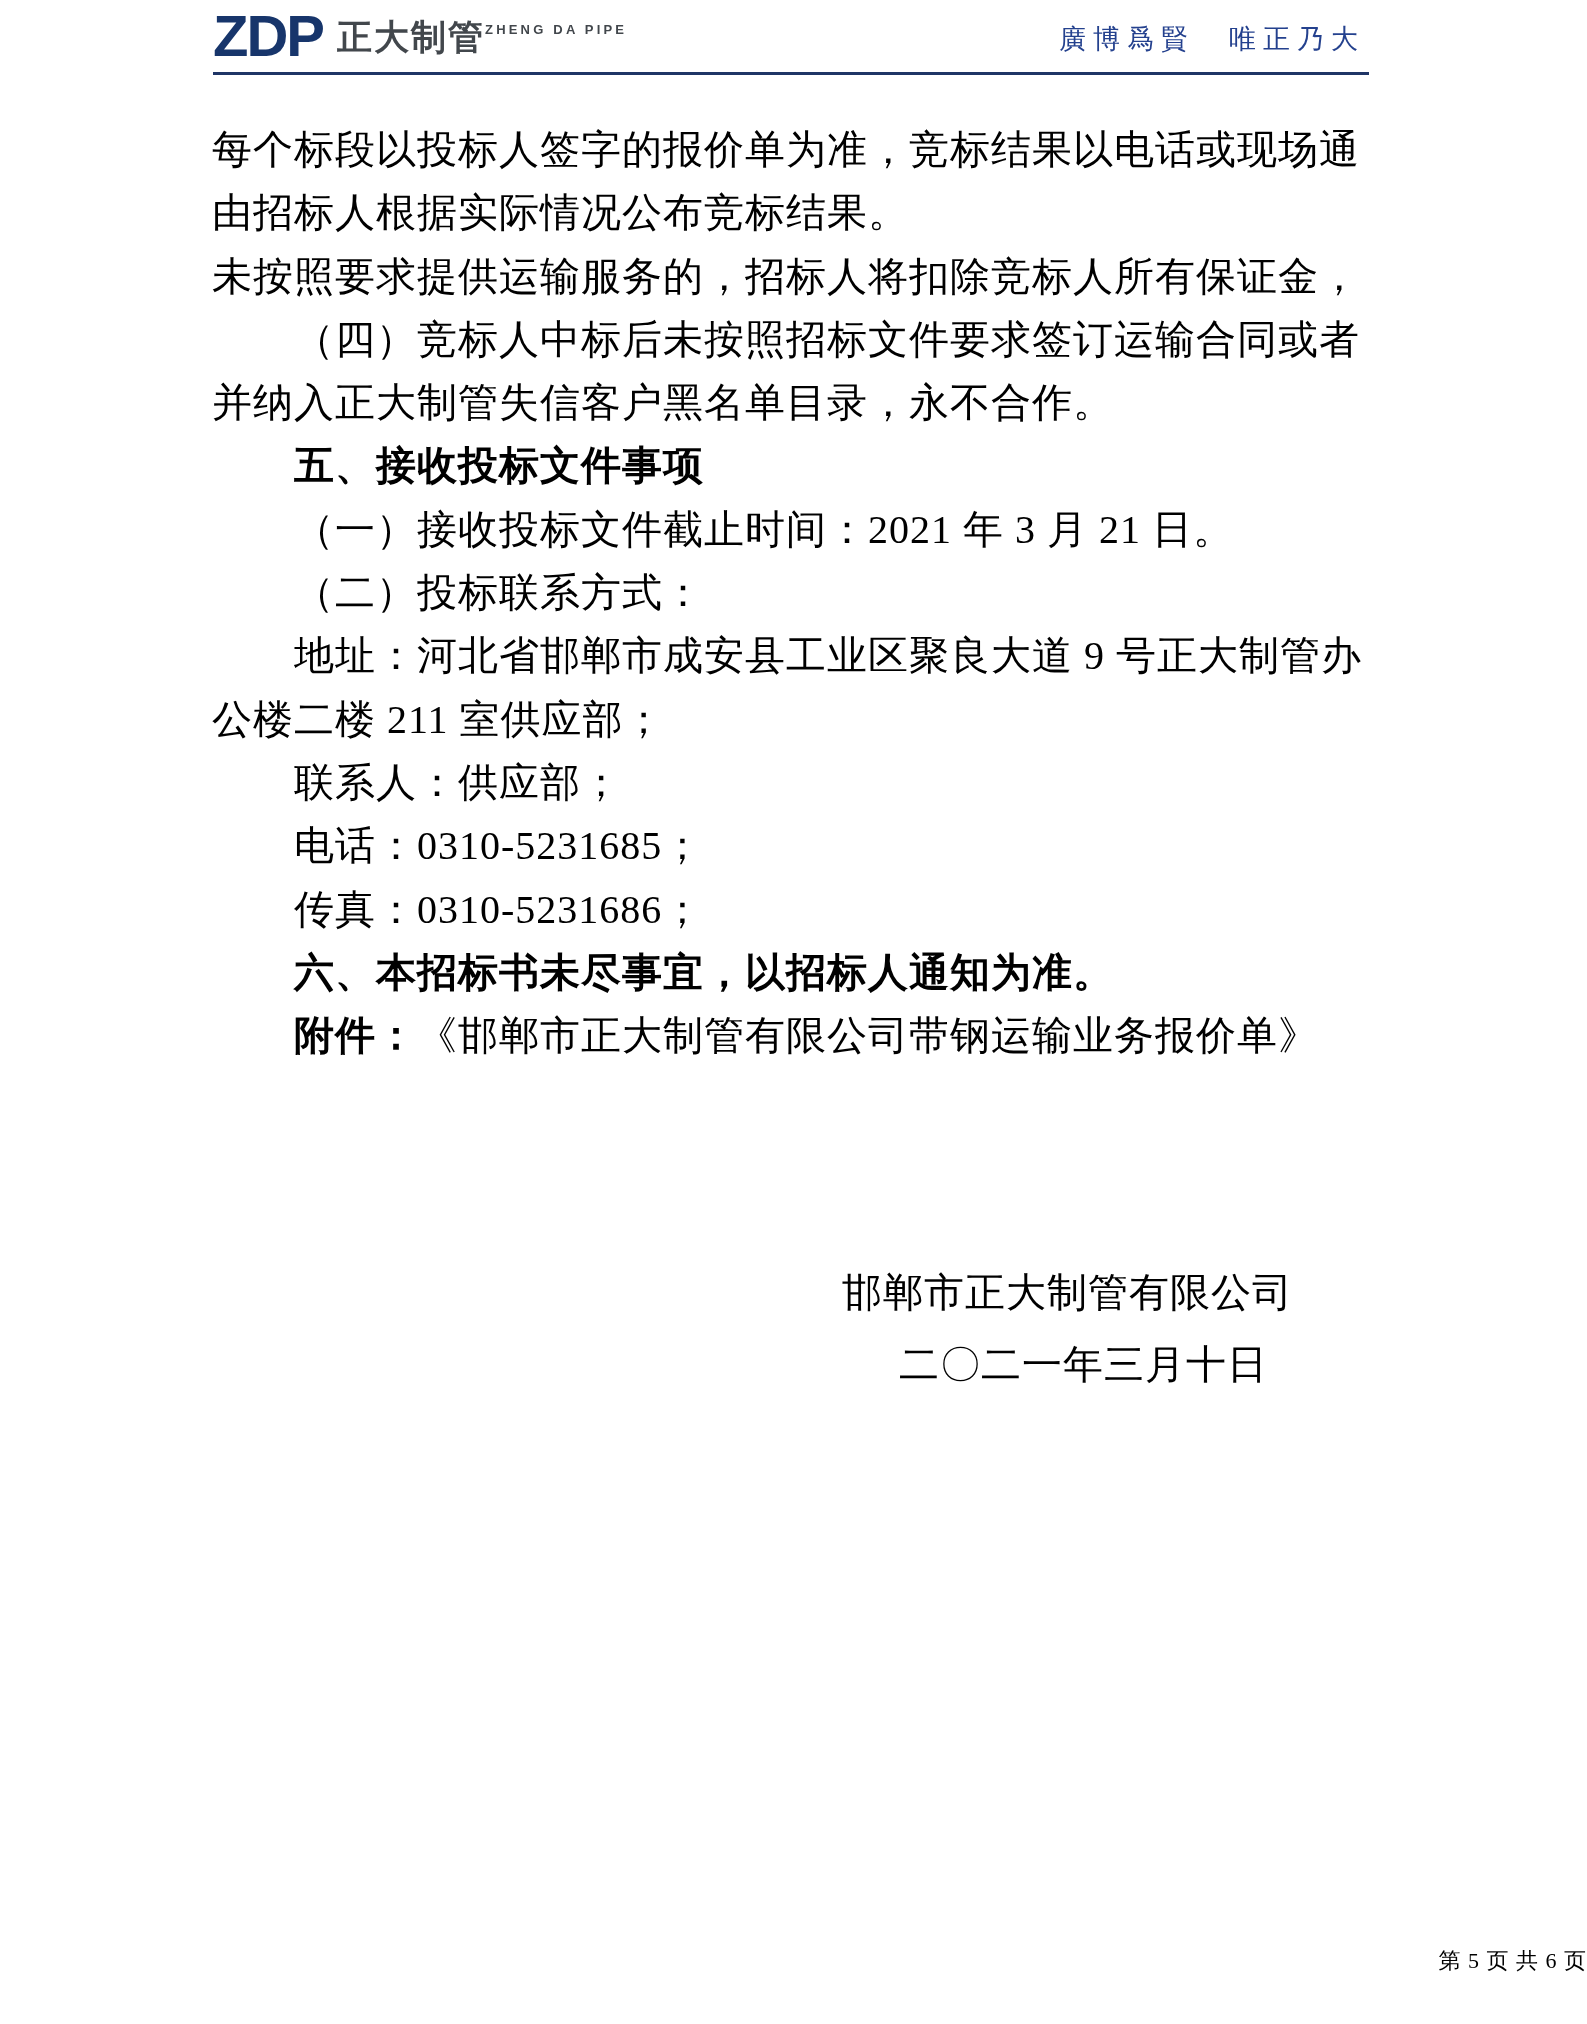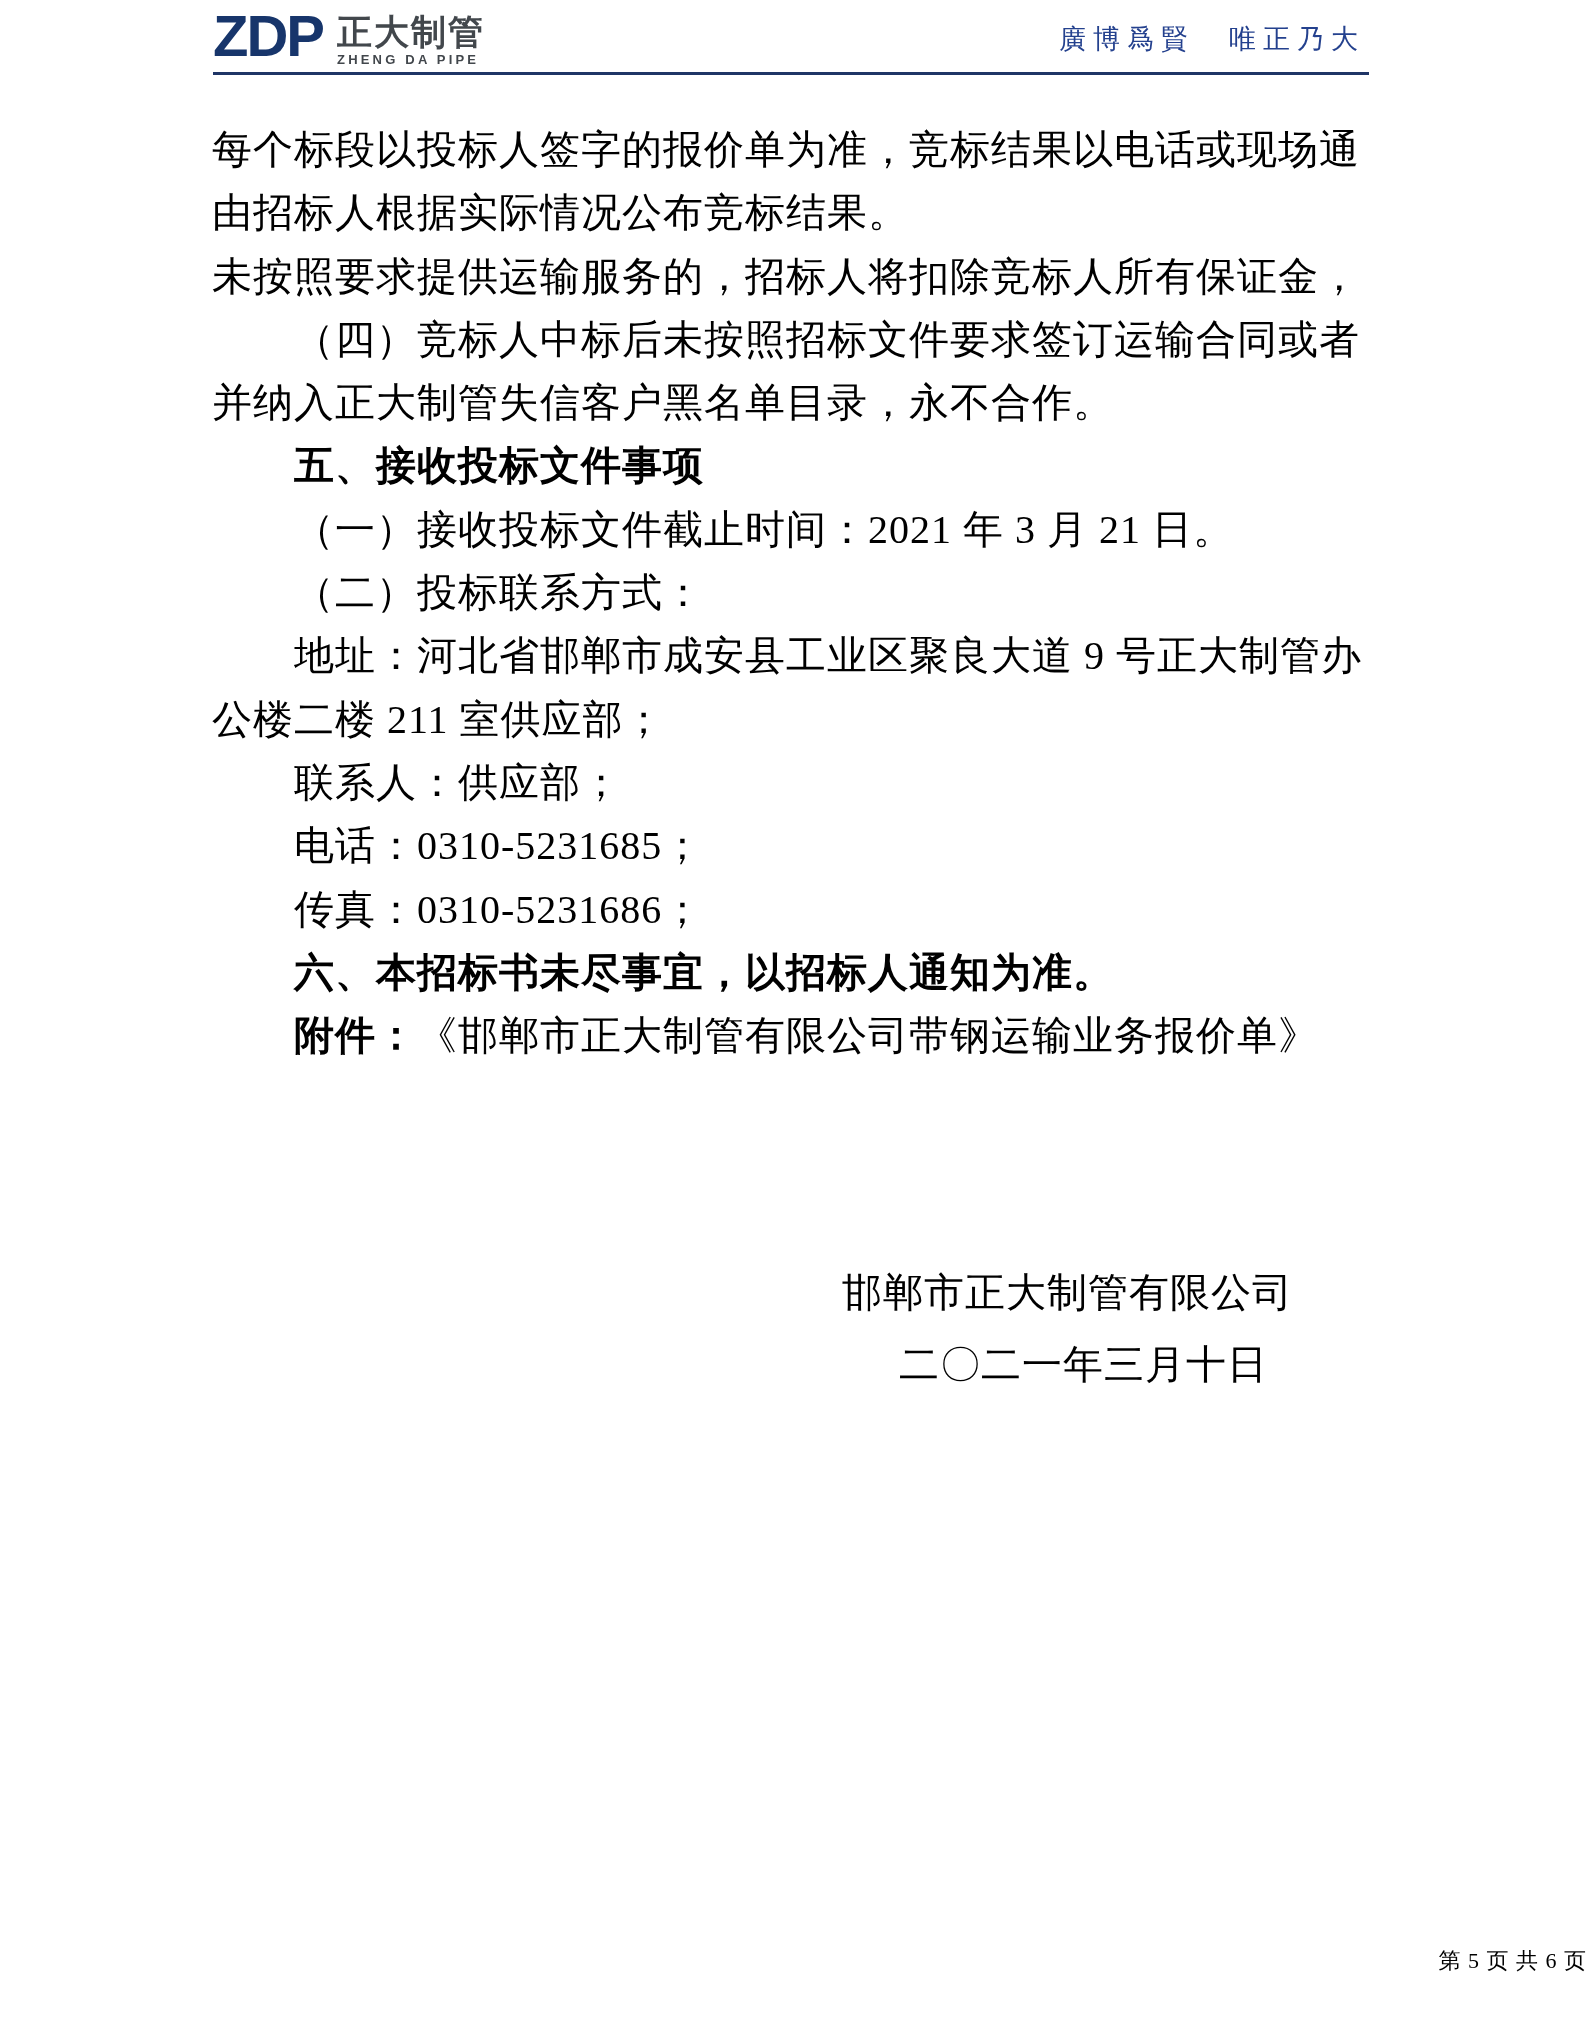--- a/index.html
+++ b/index.html
@@ -5,27 +5,27 @@
   html,body{margin:0;padding:0;background:#ffffff;}
   .page{
     position:relative;
     width:1587px;height:2024px;
     background:#ffffff;
     overflow:hidden;
     font-family:"Liberation Serif","DejaVu Serif",serif;
     color:#000;
   }
   
-  .logo{position:absolute;left:213px;top:6px;display:flex;align-items:flex-end;}
+  .logo{position:absolute;left:213px;top:6px;display:flex;align-items:center;}
   .logo-zdp{
     font-family:"Liberation Sans","DejaVu Sans",sans-serif;
     font-weight:900;font-size:58px;line-height:60px;
     color:#17356b;letter-spacing:-2px;
   }
-  .logo-names{display:flex;flex-direction:column;margin-left:14px;}
+  .logo-names{display:flex;flex-direction:row;margin-left:14px;}
   .logo-cn{
     font-family:"Liberation Sans","DejaVu Sans",sans-serif;
     font-weight:bold;font-size:35px;line-height:35px;
     color:#42474c;letter-spacing:2px;
   }
   .logo-en{
     font-family:"Liberation Sans","DejaVu Sans",sans-serif;
     font-weight:bold;font-size:13px;line-height:13px;
     color:#42474c;letter-spacing:3.2px;margin-top:4px;
   }

